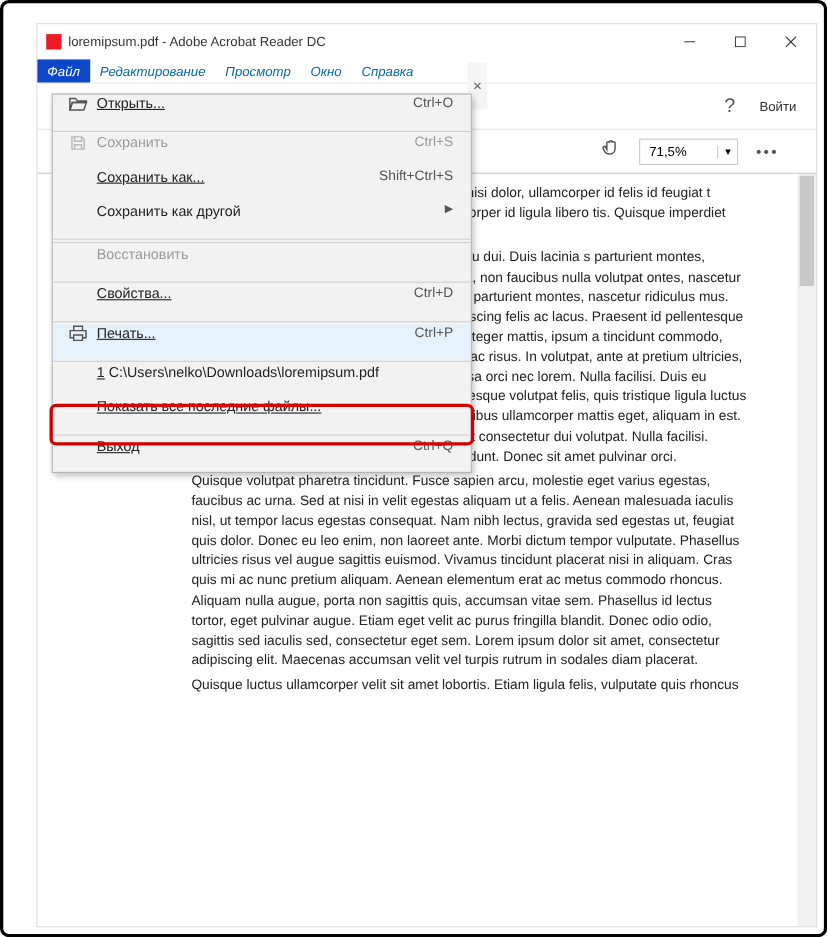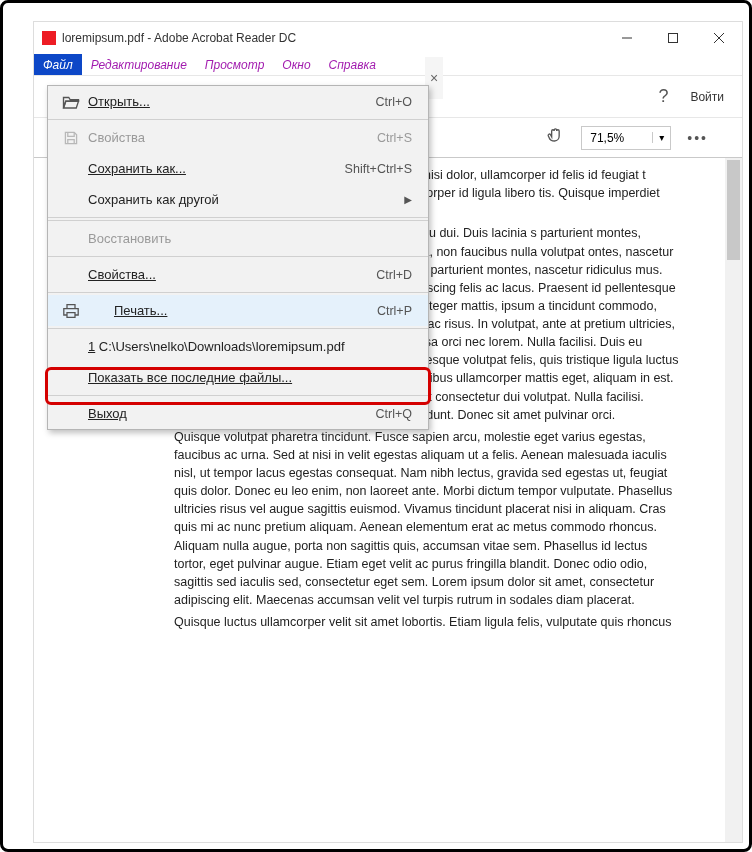--- a/index.html
+++ b/index.html
@@ -9,21 +9,21 @@
 
 
 .titlebar { height:32px; display:flex; align-items:center; padding:0 0 0 8px; font-size:12px; color:#333; }
 .titlebar .appicon { width:14px; height:14px; background:#ed1c24; margin-right:6px; }
 .titlebar .controls { margin-left:auto; display:flex; }
 .titlebar .controls > div { width:46px; height:32px; display:flex; align-items:center; justify-content:center; color:#333; }
 .titlebar .controls svg { width:10px; height:10px; }
 
 
 .menubar { height:22px; display:flex; align-items:stretch; font-size:12px; border-bottom:1px solid #e7e7e7;font-style:italic; }
-.menubar > div { padding:0 9px; display:flex; align-items:center; color:#a21caf; }
+.menubar > div { padding:0 9px; display:flex; align-items:center; color:#0369a1; }
 .menubar .active { background:#0d47c7; color:#fff; }
 
 
 .tb1 { height:42px; border-bottom:1px solid #e7e7e7; display:flex; align-items:center; justify-content:flex-end; padding-right:18px; gap:22px; }
 .tb1 .q { font-size:18px; color:#555; }
 .tb1 .signin { font-size:12px; color:#333; }
 .tabs-remnant { width:18px; height:42px; position:absolute; left:422px; top:54px; display:flex; align-items:center; justify-content:center; background:#f5f5f5; font-size:14px; color:#666; }
 
 
 .tb2 { height:40px; border-bottom:1px solid #c9c9c9; display:flex; align-items:center; gap:16px; padding-left:12px; }
@@ -36,23 +36,23 @@
 
 
 .content { flex:1; display:flex; overflow:hidden; }
 .doc { flex:1; padding:8px 46px 8px 140px; font-size:12.5px; line-height:1.45; color:#222; overflow:hidden; }
 .doc p { margin-bottom:4px; text-align:left; }
 .scroll { width:17px; background:#f1f1f1; position:relative; }
 .scroll .thumb { position:absolute; left:2px; right:2px; top:2px; height:100px; background:#c8c8c8; }
 
 
 .dropdown { position:absolute; left:44px; top:82px; width:382px; background:#f2f2f2; border:1px solid #b5b5b5; box-shadow:2px 3px 6px rgba(0,0,0,.25); font-size:13px; color:#222; z-index:10; }
-.dropdown .item { display:flex; align-items:center; height:31px; padding:0 16px 0 14px; }
+.dropdown .item { display:flex; align-items:flex-start; height:31px; padding:0 16px 0 14px; }
 .dropdown .item.disabled { color:#9a9a9a; }
-.dropdown .item.hover { background:#e5f1fb;gap:26px; }
+.dropdown .item.hover { background:#e5f1fb; }
 .dropdown .sep { height:1px; background:#d0d0d0; margin:2px 0; }
 .dropdown .ico { width:26px; display:flex; align-items:center; justify-content:flex-start; }
 .dropdown .ico svg { width:18px; height:16px; color:#555; }
 .dropdown .item.disabled .ico svg { color:#b8b8b8; }
 .dropdown .lbl { flex:1; }
 .dropdown .lbl .ul { text-decoration:underline; }
 .dropdown .sc { color:#555; font-size:12.5px; }
 .dropdown .item.disabled .sc { color:#9a9a9a; }
 .dropdown .arrow { font-size:10px; color:#555; }
 .highlight-box { position:absolute; left:42px; top:364px; width:386px; height:38px; border:3px solid #d40000; border-radius:6px; z-index:20; pointer-events:none; }
@@ -138,21 +138,21 @@
      <span class="sc">Ctrl+O</span>
    </div>
    <div class="sep"></div>
    <div class="item disabled">
      <span class="ico">
           <svg viewBox="0 0 20 20" fill="none" stroke="currentColor" stroke-width="1.6">
             <path d="M3 3h11l3 3v11H3z"></path>
             <path d="M6 3v5h8V3M6 17v-5h8v5"></path>
           </svg>
         </span>
-     <span class="lbl">Свойства</span>
+     <span class="lbl">Сохранить</span>
      <span class="sc">Ctrl+S</span>
    </div>
    <div class="item">
      <span class="ico"></span>
      <span class="lbl"><span class="ul">Сохранить как...</span></span>
      <span class="sc">Shift+Ctrl+S</span>
    </div>
    <div class="item">
      <span class="ico"></span>
      <span class="lbl">Сохранить как другой</span>

